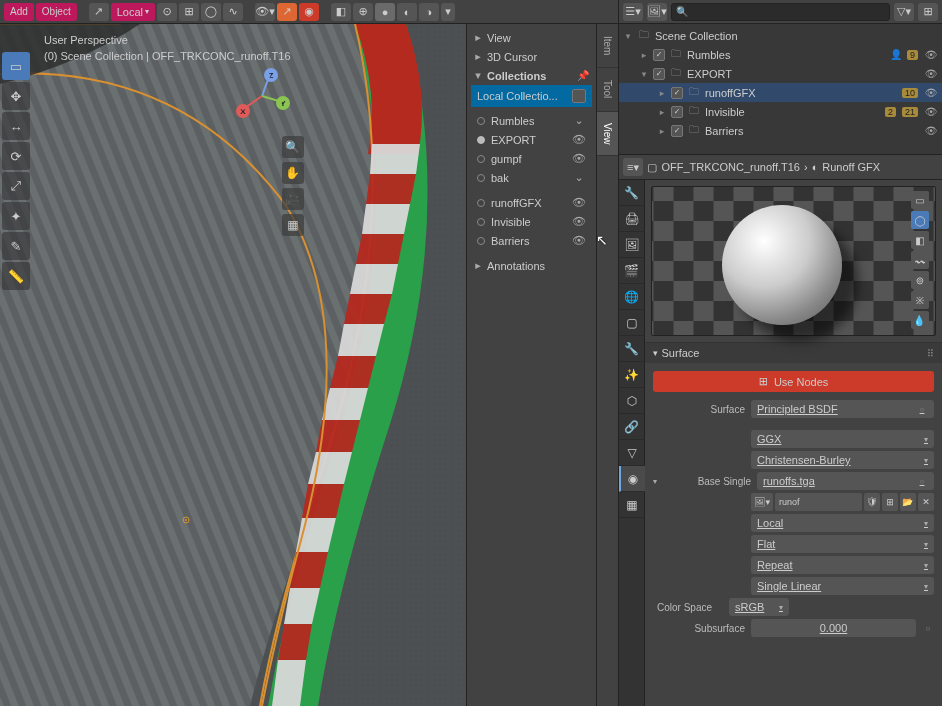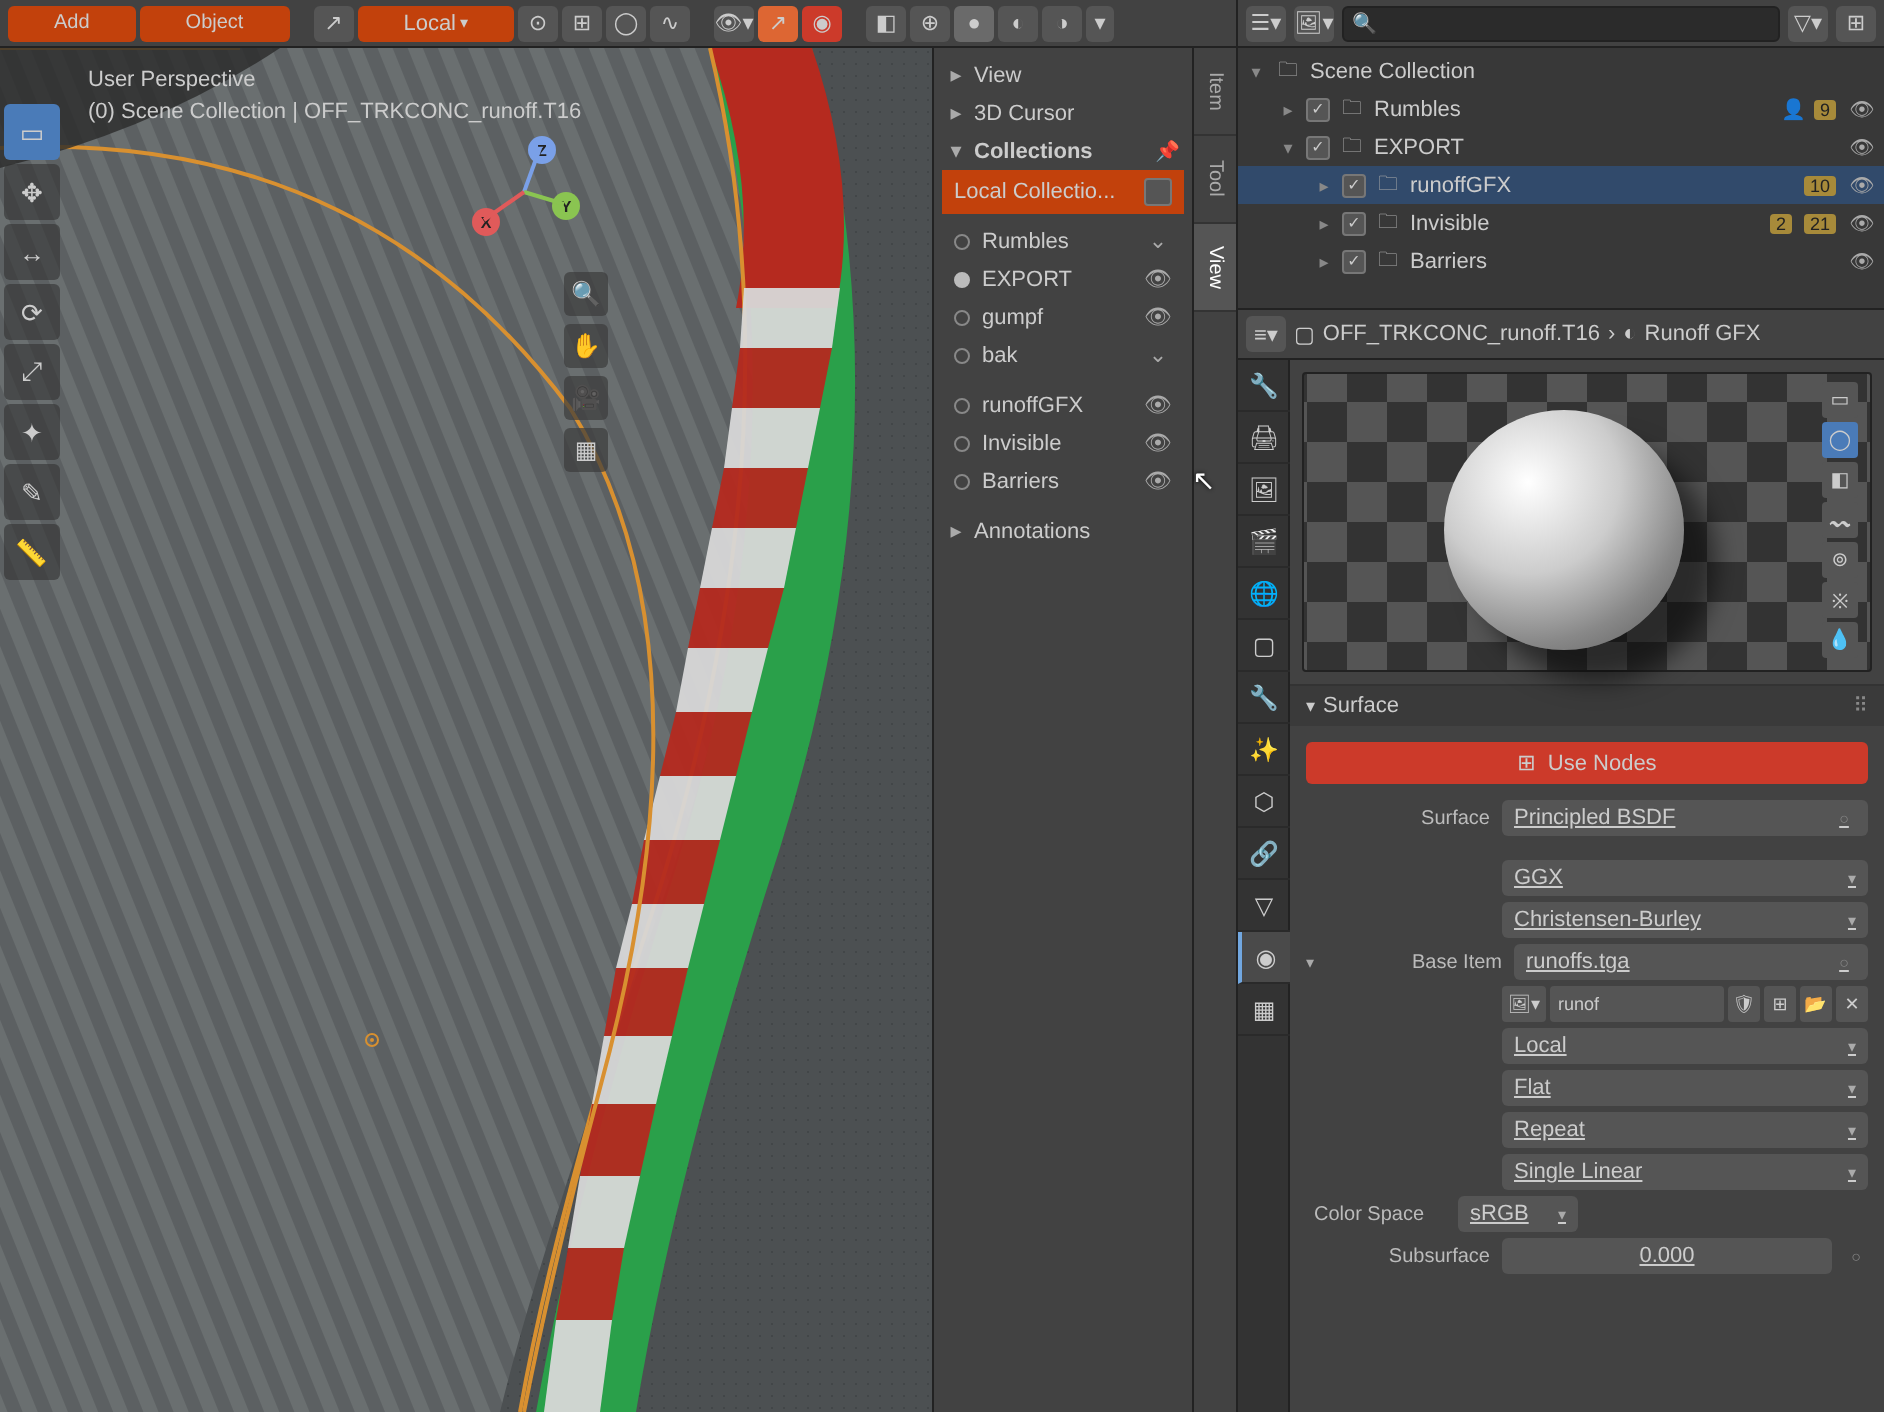--- a/index.html
+++ b/index.html
@@ -1,20 +1,20 @@
 <!DOCTYPE html>
 <html><head>
 <meta charset="utf-8">
 <style>
 * { margin:0; padding:0; box-sizing:border-box; font-family:-apple-system,Segoe UI,Arial,sans-serif; font-size:11px; color:#ccc; }
 body { background:#2a2a2a; width:942px; height:706px; overflow:hidden; position:relative; }
 .root { display:flex; height:706px; }
 .viewport-area { width:618px; position:relative; display:flex; flex-direction:column; }
 .vp-header { height:24px; background:#424242; display:flex; align-items:center; padding:0 4px; gap:2px; border-bottom:1px solid #222; }
-.hdr-btn { background:#c2410c; border-radius:3px; padding:2px 23px; cursor:pointer; height:18px; display:flex; align-items:center; font-size:10px; }
+.hdr-btn { background:#be185d; border-radius:3px; padding:2px 6px; cursor:pointer; height:18px; display:flex; align-items:center; font-size:10px; }
 .hdr-icon { width:20px; height:18px; background:#555; border-radius:3px; display:flex; align-items:center; justify-content:center; cursor:pointer; }
 .hdr-icon.red { background:#cc3a2a; }
 .hdr-icon.orange { background:#dd6633; }
 .hdr-spacer { width:8px; }
 .vp-body { flex:1; display:flex; position:relative; }
 .vp-canvas { width:466px; position:relative; overflow:hidden; background:#3a3e3e; }
 .vp-overlay { position:absolute; top:8px; left:44px; color:#eee; font-size:11px; line-height:16px; }
 .vp-sidebar { width:22px; background:#424242; border-left:1px solid #222; display:flex; flex-direction:column; }
 .vtab { height:44px; display:flex; align-items:center; justify-content:center; writing-mode:vertical-rl; font-size:10px; color:#aaa; border-bottom:1px solid #333; cursor:pointer; }
 .vtab.active { background:#555; color:#fff; }
@@ -69,21 +69,21 @@
 .use-nodes { background:#cc3a2a; color:#fff; text-align:center; padding:4px; border-radius:3px; margin:4px 0 8px 0; cursor:pointer; font-size:11px; display:flex; align-items:center; justify-content:center; gap:6px; }
 .field-row { display:flex; align-items:center; gap:6px; margin:3px 0; }
 .field-row .flabel { width:92px; text-align:right; font-size:10px; color:#bbb; }
 .field-row .fval { flex:1; background:#555; border-radius:3px; padding:3px 6px; font-size:10px; display:flex; align-items:center; justify-content:space-between; cursor:pointer;text-decoration:underline; }
 .field-row .fval .carv { font-size:8px; color:#aaa; }
 .field-row .fdot { width:12px; font-size:8px; color:#888; text-align:center; }
 .tex-row { display:flex; gap:2px; margin:3px 0 3px 98px; }
 .tex-row .tbtn { background:#555; border-radius:2px; height:18px; display:flex; align-items:center; justify-content:center; font-size:9px; cursor:pointer; }
 .cursor-arrow { position:absolute; top:232px; left:596px; font-size:14px; color:#fff; pointer-events:none; text-shadow:0 0 2px #000; }
 svg.scene { position:absolute; inset:0; }
-.local-hdr { background:#c2410c; padding:4px 6px; display:flex; align-items:center; justify-content:space-between; }
+.local-hdr { background:#0369a1; padding:4px 6px; display:flex; align-items:center; justify-content:space-between; }
 .local-chk { width:14px; height:14px; background:#555; border:1px solid #777; border-radius:2px; }
 </style>
 </head>
 <body>
 
 <div class="root">
 
   <div class="viewport-area">
     <div class="vp-header">
       <div class="hdr-btn">Add</div>
@@ -403,21 +403,21 @@
             </div>
             <div class="field-row">
               <span class="flabel"></span>
               <div class="fval">
                   <span>Christensen-Burley</span>
                   <span class="carv">▾</span>
                 </div>
             </div>
             <div class="field-row">
               <span style="width:10px;font-size:8px;color:#aaa">▾</span>
-              <span class="flabel" style="width:82px">Base Item</span>
+              <span class="flabel" style="width:82px">Base Single</span>
               <div class="fval">
                   <span>runoffs.tga</span>
                   <span class="fdot">○</span>
                 </div>
             </div>
 
             <div class="tex-row">
               <div class="tbtn" style="width:22px">🖼▾</div>
               <div class="tbtn" style="flex:1;justify-content:flex-start;padding:0 4px">runof</div>
               <div class="tbtn" style="width:16px">🛡</div>

